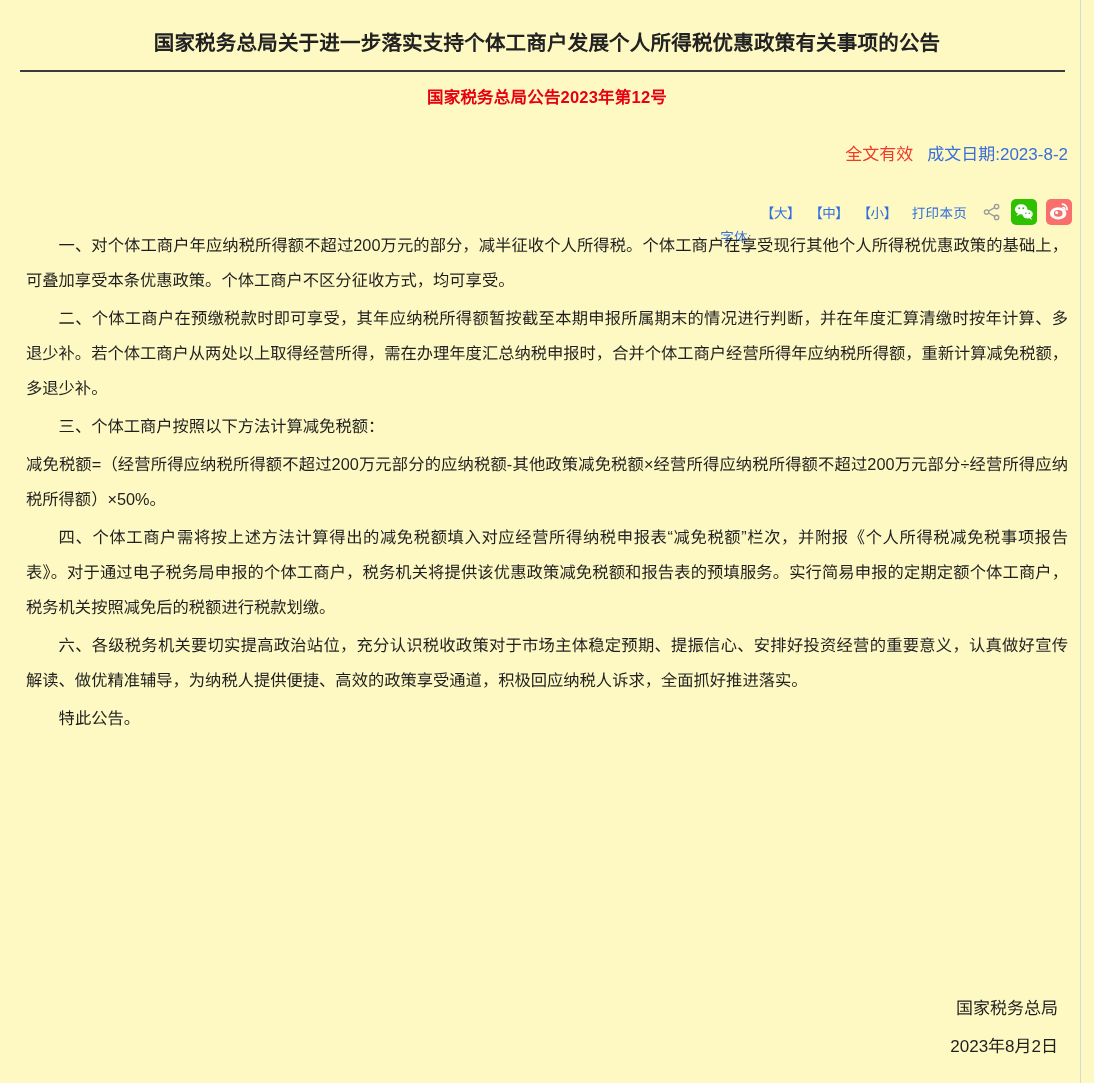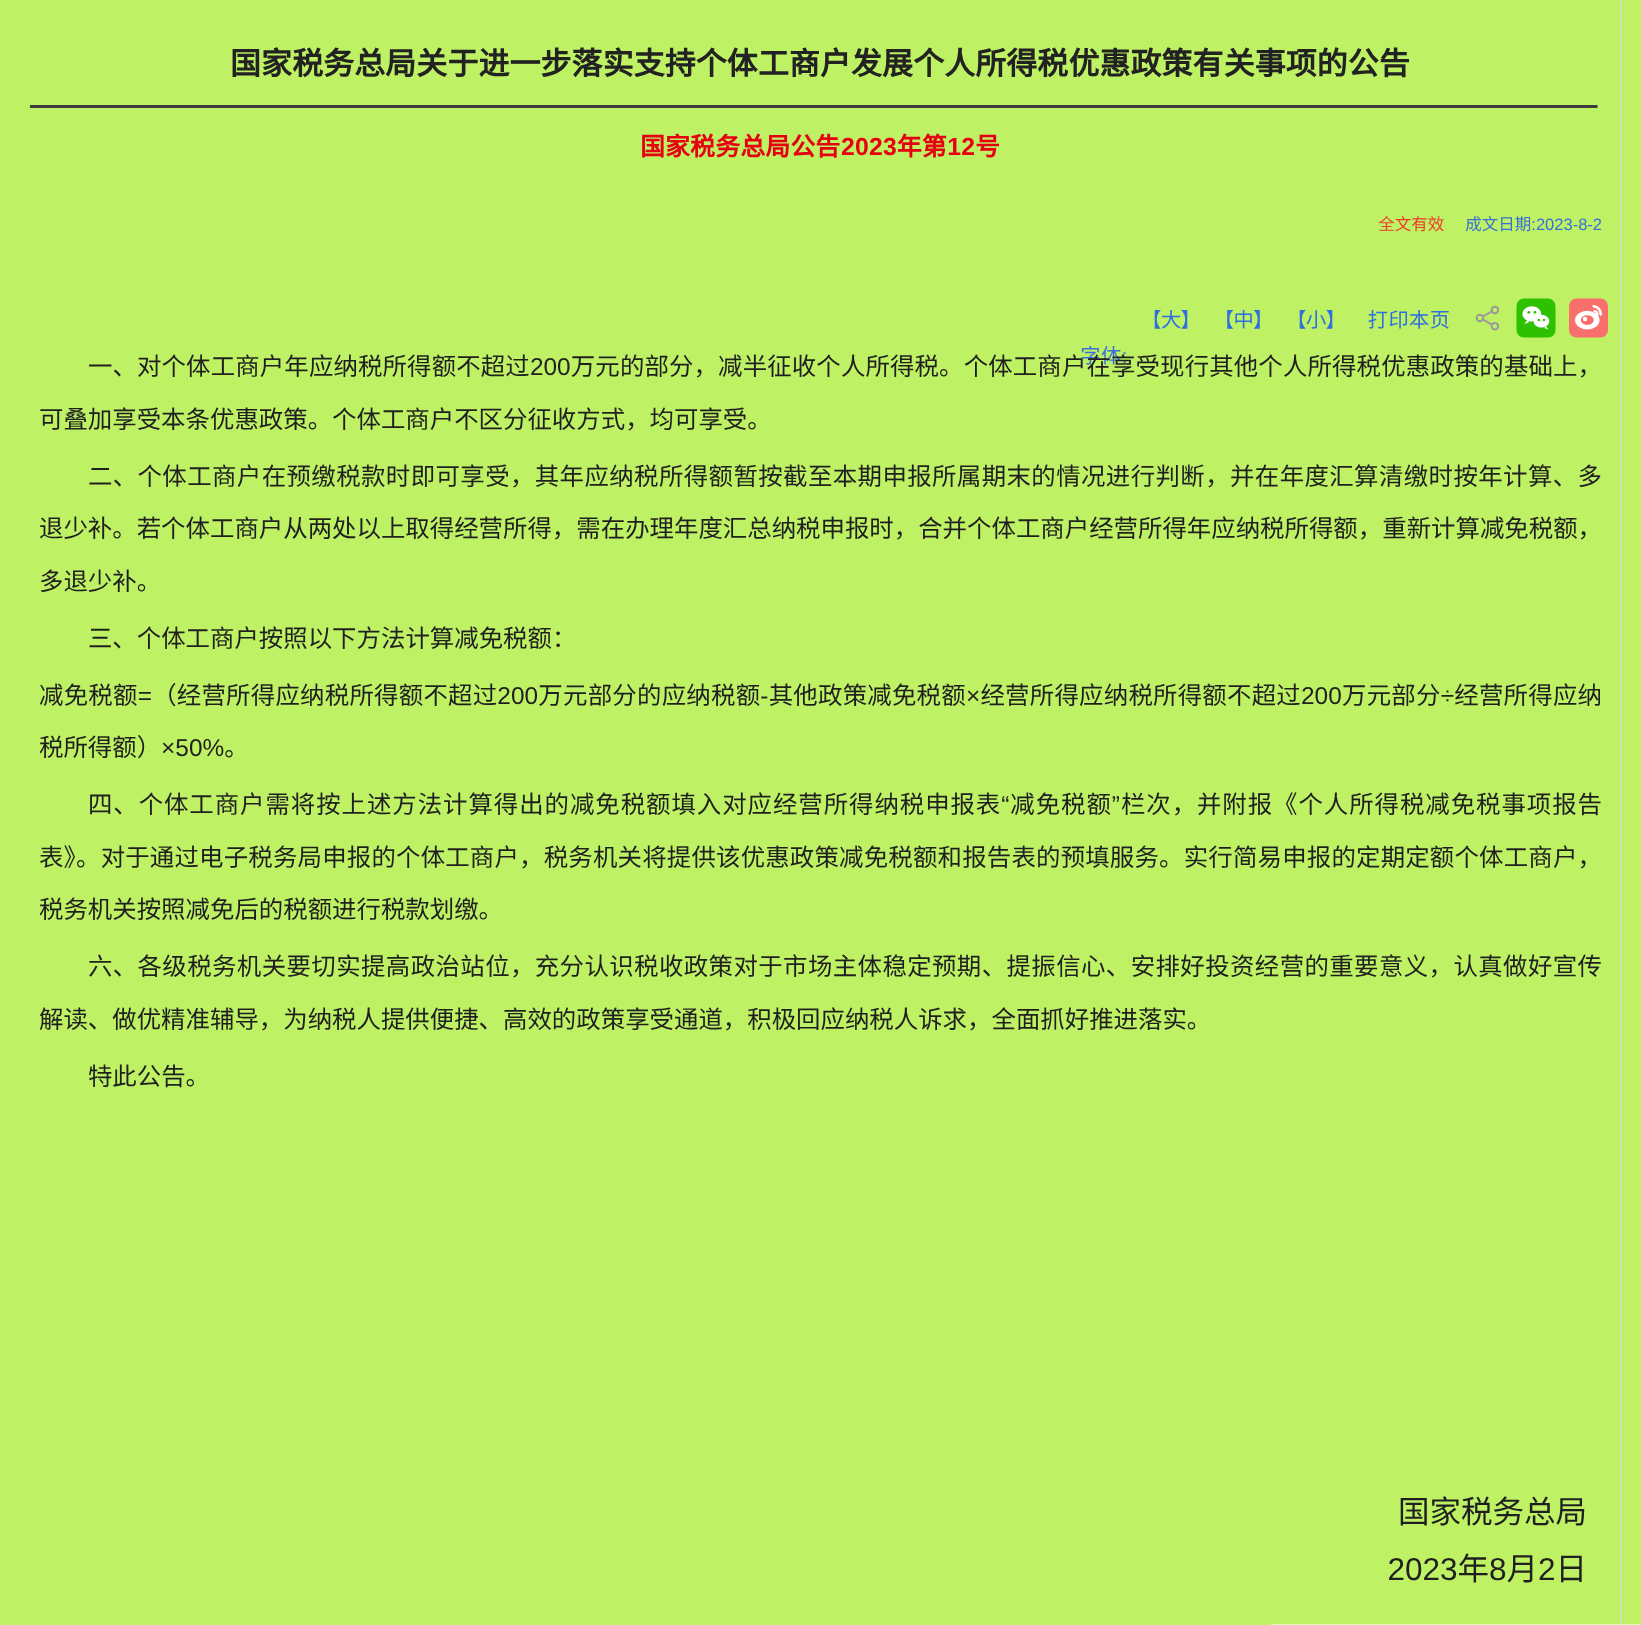--- a/index.html
+++ b/index.html
@@ -10,21 +10,21 @@
   }
   body {
     font-family: "Liberation Sans", "DejaVu Sans", sans-serif;
     color: #1a1a1a;
   }
   .page {
     position: relative;
     width: 1094px;
     height: 1083px;
     margin: 0 auto;
-    background: #bef264;
+    background: #fef9c3;
     box-sizing: border-box;
     overflow: hidden;
   }
   .right-rule {
     position: absolute;
     top: 0;
     right: 13px;
     width: 1px;
     height: 1083px;
     background: #d8d8d8;
@@ -60,21 +60,21 @@
   }
 
   
   .meta-row {
     position: absolute;
     right: 26px;
     top: 140px;
     display: flex;
     align-items: flex-start;
     gap: 14px;
-    font-size: 11px;
+    font-size: 17px;
     white-space: nowrap;
   }
   .meta-valid {
     color: #ef3a2d;
   }
   .meta-date {
     color: #3a6fd8;
   }
 
   
@@ -142,21 +142,21 @@
   .doc-body p.no-indent {
     text-indent: 0;
   }
 
   
   .signature {
     position: absolute;
     right: 36px;
     top: 990px;
     text-align: right;
-    font-size: 21px;
+    font-size: 17px;
     line-height: 38px;
     color: #1f1f1f;
   }
   .signature div { white-space: nowrap; }
 </style>
 </head>
 <body>
 
 <div class="page">
 

